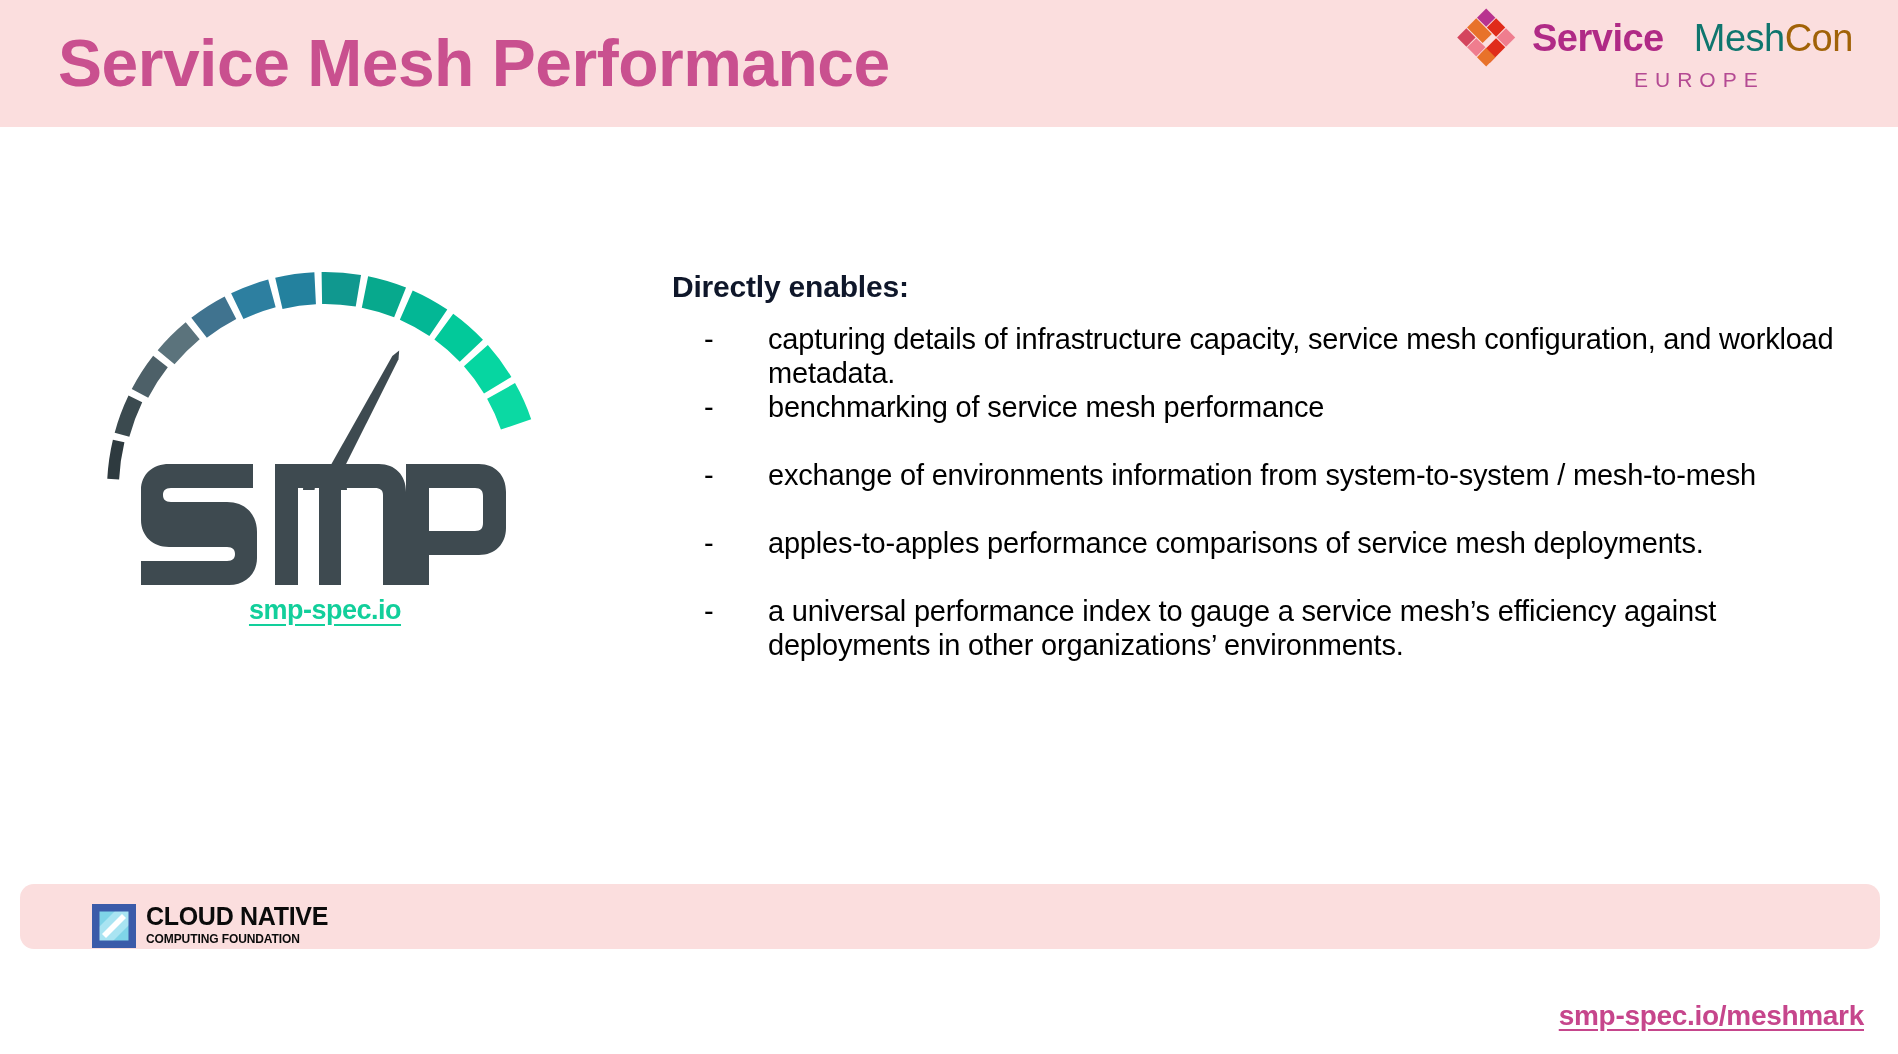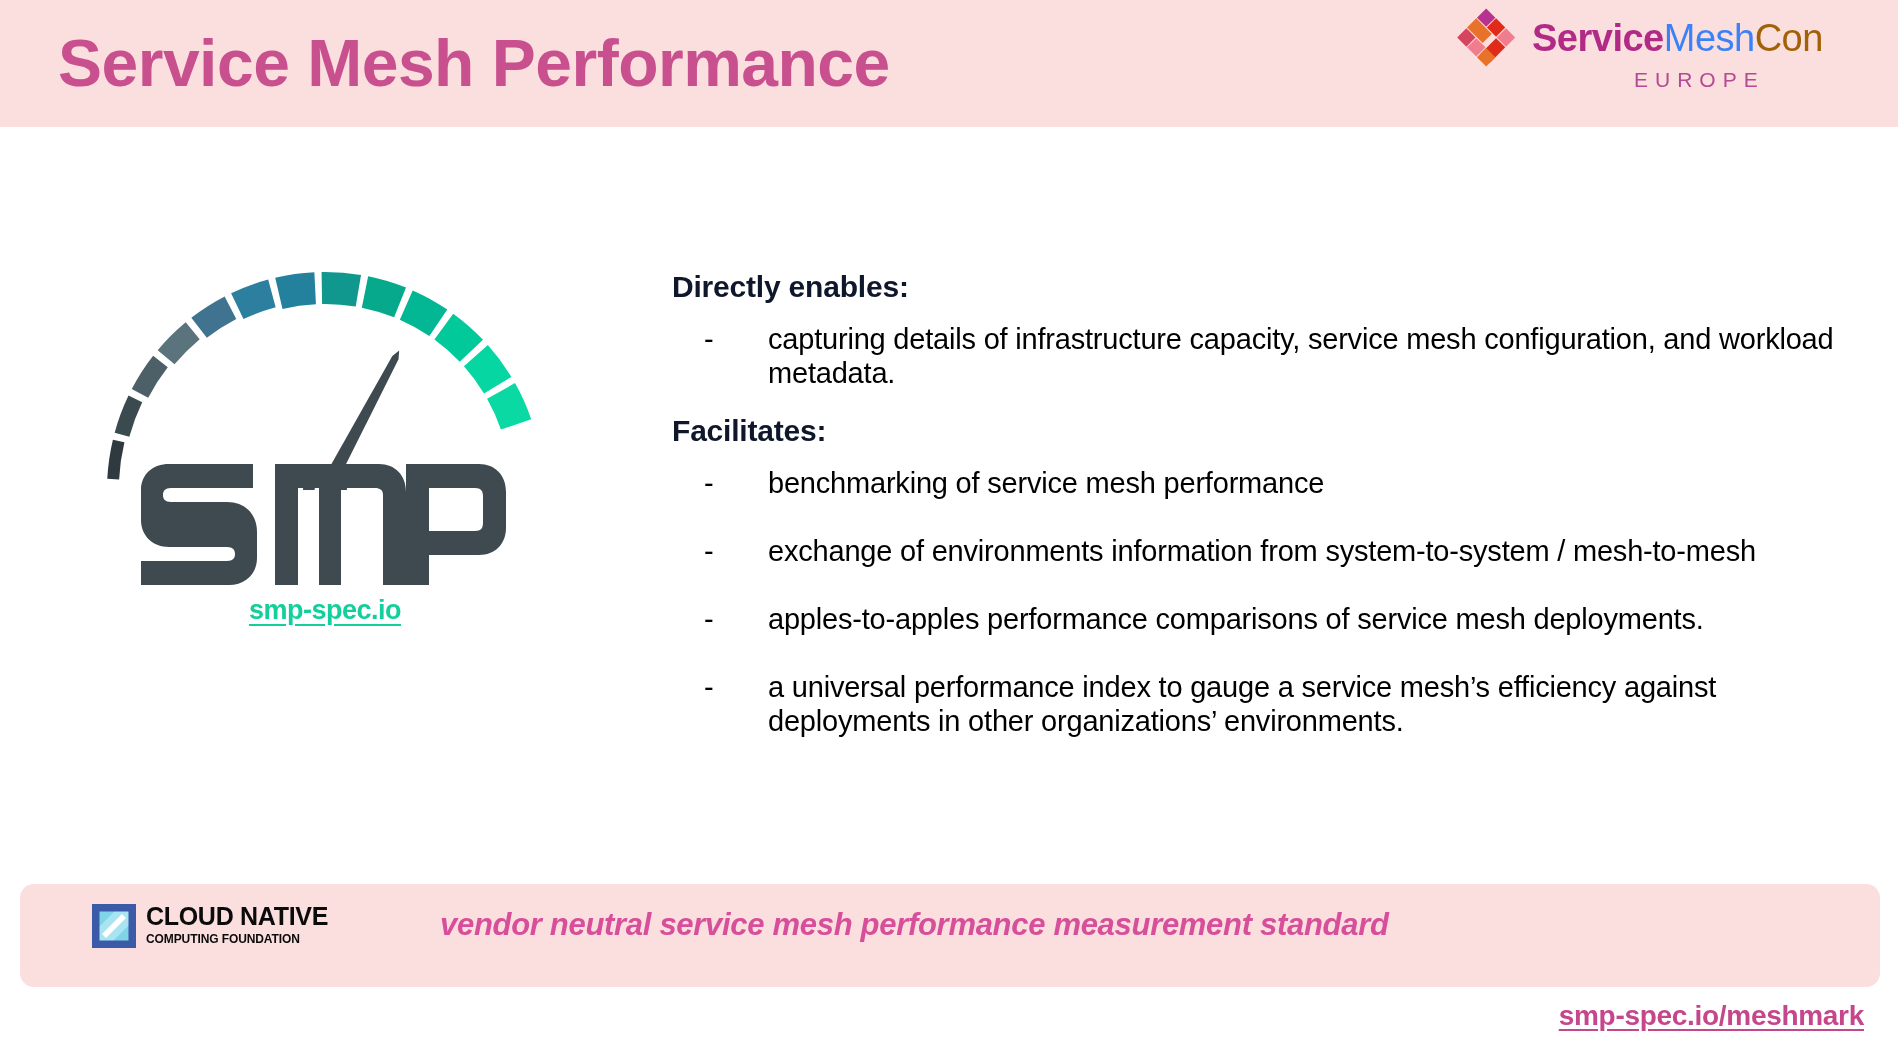--- a/index.html
+++ b/index.html
@@ -54,21 +54,21 @@
   .smc-wordmark {
     position: absolute;
     left: 86px;
     top: 8px;
     font-size: 38px;
     line-height: 52px;
     white-space: nowrap;
     letter-spacing: -0.5px;
   }
   .smc-word-a { font-weight: bold; color: #b02a86; }
-  .smc-word-c { font-weight: normal; color: #3b82f6; }
+  .smc-word-c { font-weight: normal; color: #0f766e; margin-left: 30px; }
   .smc-word-d { font-weight: normal; color: #a16207; }
   .smc-europe {
     position: absolute;
     left: 188px;
     top: 64px;
     font-size: 21px;
     letter-spacing: 7px;
     color: #b44a93;
     font-weight: normal;
     white-space: nowrap;
@@ -151,21 +151,21 @@
   }
   .group-tight li { margin-bottom: 30px; }
   .group-loose li { margin-bottom: 47px; }
 
   
   .footer-band {
     position: absolute;
     left: 20px;
     top: 884px;
     width: 1860px;
-    height: 103px;
+    height: 65px;
     background: #fbdede;
     border-radius: 14px;
   }
   .cncf-logo {
     position: absolute;
     left: 72px;
     top: 16px;
     width: 260px;
     height: 52px;
   }
@@ -313,21 +313,20 @@
 
   <div class="section-head">Directly enables:</div>
 
   <ul class="bullets group-tight">
     <li>
       <span class="dash">-</span>
       <span>capturing details of infrastructure capacity, service mesh configuration, and workload metadata.</span>
     </li>
   </ul>
 
-  <div class="section-head second">Facilitates:</div>
 
   <ul class="bullets group-loose">
     <li>
       <span class="dash">-</span>
       <span>benchmarking of service mesh performance</span>
     </li>
     <li>
       <span class="dash">-</span>
       <span>exchange of environments information from system-to-system / mesh-to-mesh</span>
     </li>
@@ -350,16 +349,15 @@
       <rect x="6" y="6" width="32" height="32" fill="#a9e4f2"></rect>
       <path d="M6 6 L24 6 L6 24 Z" fill="#7fd4e8"></path>
       <path d="M38 38 L20 38 L38 20 Z" fill="#7fd4e8"></path>
       <path d="M10 30 L30 10 L34 14 L14 34 Z" fill="#ffffff"></path>
       <rect x="6" y="6" width="32" height="32" fill="none" stroke="#3b5ba9" stroke-width="3"></rect>
     </svg>
     <div class="cncf-text-top">CLOUD NATIVE</div>
     <div class="cncf-text-bot">COMPUTING FOUNDATION</div>
   </div>
 
-  <div class="tagline">vendor neutral service mesh performance measurement standard</div>
 </div>
 
 <a class="bottom-link">smp-spec.io/meshmark</a>
 
 </body></html>

